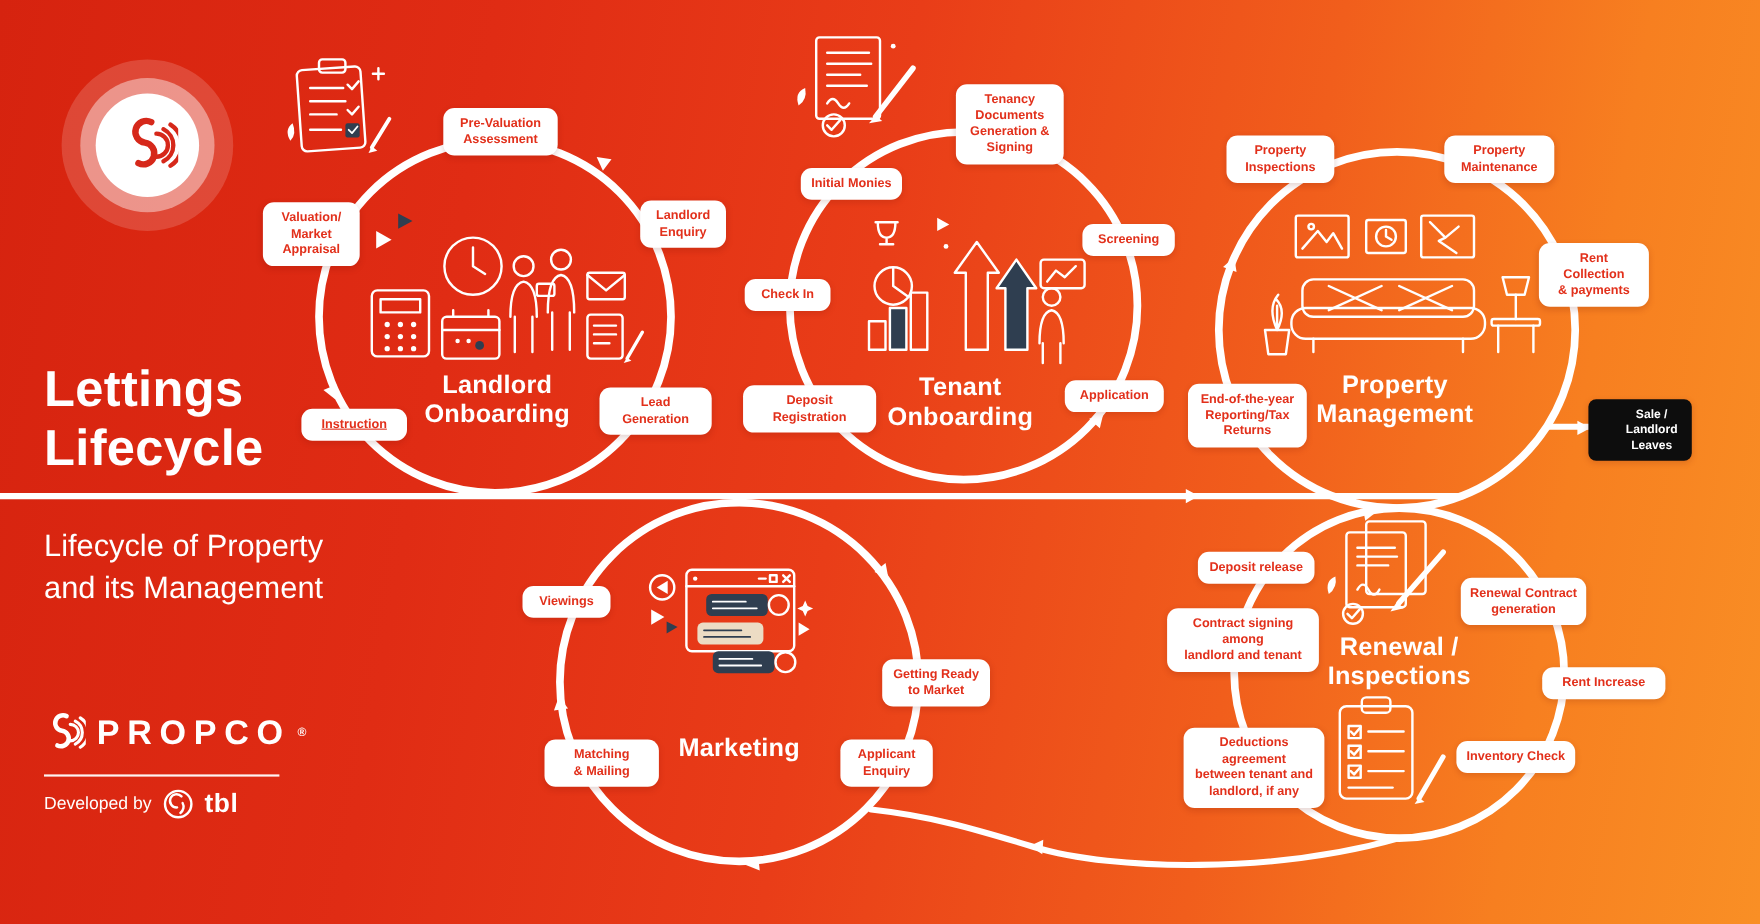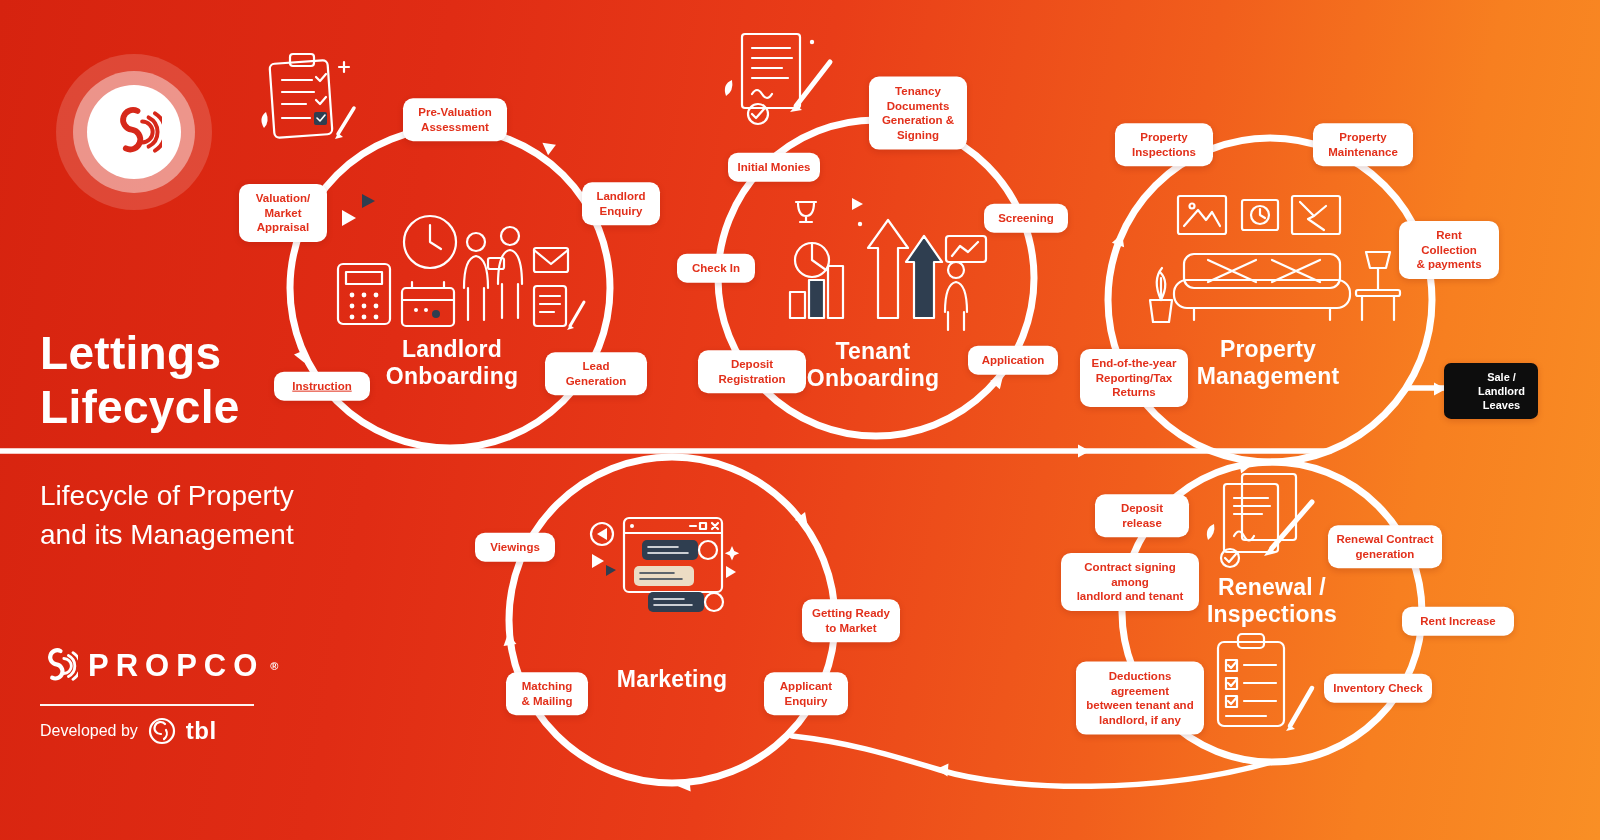--- a/index.html
+++ b/index.html
@@ -304,45 +304,45 @@
   <div class="pill" style="left:322px;top:386px;width:96px;text-decoration:underline;">Instruction</div>
   <div class="pill" style="left:596px;top:374px;width:102px;">Lead Generation</div>
 
   <div class="pill" style="left:918px;top:113px;width:98px;">Tenancy
 Documents
 Generation &amp;
 Signing</div>
   <div class="pill" style="left:774px;top:167px;width:92px;">Initial Monies</div>
   <div class="pill" style="left:1026px;top:218px;width:84px;">Screening</div>
   <div class="pill" style="left:716px;top:268px;width:78px;">Check In</div>
-  <div class="pill" style="left:752px;top:372px;width:108px;">Deposit
+  <div class="pill" style="left:736px;top:372px;width:121px;">Deposit
 Registration</div>
   <div class="pill" style="left:1013px;top:360px;width:90px;">Application</div>
 
   <div class="pill" style="left:1164px;top:145px;width:98px;">Property
 Inspections</div>
   <div class="pill" style="left:1363px;top:145px;width:100px;">Property
 Maintenance</div>
   <div class="pill" style="left:1134px;top:378px;width:108px;">End-of-the-year
 Reporting/Tax
 Returns</div>
   <div class="pill" style="left:1449px;top:250px;width:100px;">Rent Collection
 &amp; payments</div>
   <div class="pill black" style="left:1491px;top:391px;width:94px;padding-left:29px;">Sale / Landlord
 Leaves</div>
 
   <div class="pill" style="left:515px;top:547px;width:80px;">Viewings</div>
   <div class="pill" style="left:851px;top:621px;width:98px;">Getting Ready
 to Market</div>
-  <div class="pill" style="left:547px;top:694px;width:82px;">Matching
+  <div class="pill" style="left:547px;top:694px;width:104px;">Matching
 &amp; Mailing</div>
   <div class="pill" style="left:806px;top:694px;width:84px;">Applicant
 Enquiry</div>
 
-  <div class="pill" style="left:1142px;top:516px;width:94px;">Deposit release</div>
+  <div class="pill" style="left:1142px;top:516px;width:106px;">Deposit release</div>
   <div class="pill" style="left:1385px;top:547px;width:114px;">Renewal Contract
 generation</div>
   <div class="pill" style="left:1130px;top:582px;width:138px;">Contract signing among
 landlord and tenant</div>
   <div class="pill" style="left:1410px;top:621px;width:112px;margin-left:48px;">Rent Increase</div>
   <div class="pill" style="left:1140px;top:678px;width:128px;margin-top:20px;">Deductions agreement
 between tenant and
 landlord, if any</div>
   <div class="pill" style="left:1378px;top:688px;width:108px;">Inventory Check</div>
 

